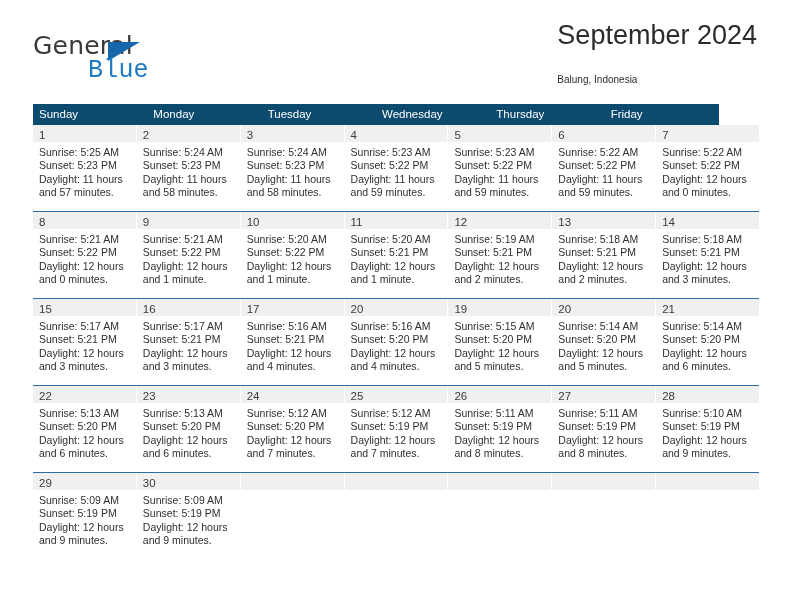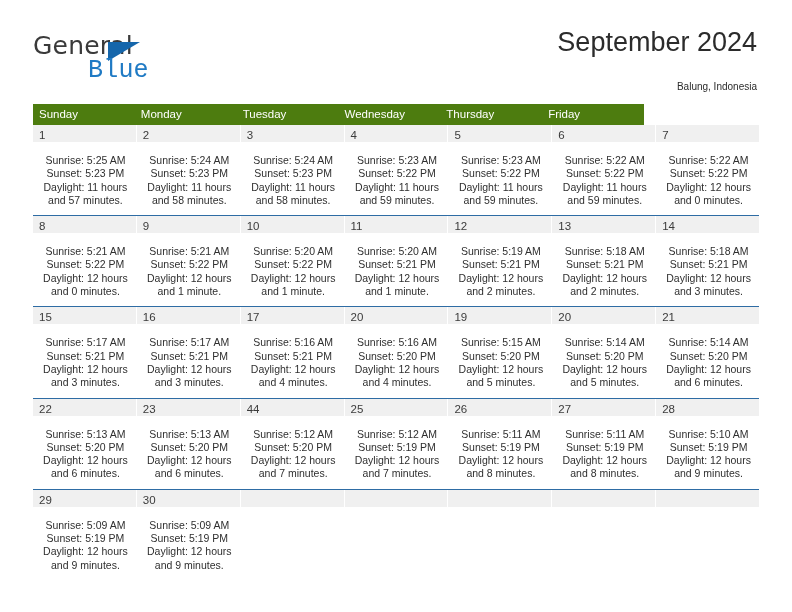--- a/index.html
+++ b/index.html
@@ -63,22 +63,21 @@
     font-size: 25px;
     letter-spacing: 0.2px;
     color: #1f7ac4;
     font-family: Liberation Mono, monospace;
     font-weight: 400;
     line-height: 26px;
   }
   .title-block {
     position: absolute;
     right: 35px;
-    top: 26px;
-    text-align: right;
+    top: 19px;
   }
   .cal-title {
     font-size: 27px;
     color: #2b2b2b;
     font-weight: 400;
     line-height: 33px;
     white-space: nowrap;
   }
   .cal-subtitle {
     margin-top: 18px;
@@ -91,23 +90,24 @@
 
   
   .calendar {
     position: absolute;
     left: 33px;
     top: 104px;
     width: 726px;
   }
   .weekday-row {
     display: flex;
-    width: 611px;
+    width: 686px;
     height: 21px;
-    background: #4d7c0f;
+    background: #0c4a6e;
+    justify-content: flex-end;
   }
   .weekday {
     flex: 1 1 0;
     color: #ffffff;
     font-size: 11.5px;
     line-height: 21px;
     padding-left: 6px;
     box-sizing: border-box;
     white-space: nowrap;
     overflow: hidden;
@@ -139,24 +139,23 @@
     height: 17px;
     padding: 0 0 0 6px;
     box-sizing: border-box;
   }
   .daynum {
     font-size: 11.5px;
     color: #3b3b3b;
     line-height: 17px;
   }
   .day-body {
-    padding: 12px 4px 8px 6px;
+    padding: 4px 4px 8px 6px;
     box-sizing: border-box;
     min-height: 69px;
-    text-align: center;
   }
   .day-line {
     font-size: 10.5px;
     line-height: 13.3px;
     color: #2f2f2f;
     white-space: nowrap;
   }
   .day-cell.empty .day-body {
     min-height: 69px;
   }
@@ -406,21 +405,21 @@
       <div class="day-cell">
         <div class="daynum-band"><span class="daynum">23</span></div>
         <div class="day-body">
           <div class="day-line">Sunrise: 5:13 AM</div>
           <div class="day-line">Sunset: 5:20 PM</div>
           <div class="day-line">Daylight: 12 hours</div>
           <div class="day-line">and 6 minutes.</div>
         </div>
       </div>
       <div class="day-cell">
-        <div class="daynum-band"><span class="daynum">44</span></div>
+        <div class="daynum-band"><span class="daynum">24</span></div>
         <div class="day-body">
           <div class="day-line">Sunrise: 5:12 AM</div>
           <div class="day-line">Sunset: 5:20 PM</div>
           <div class="day-line">Daylight: 12 hours</div>
           <div class="day-line">and 7 minutes.</div>
         </div>
       </div>
       <div class="day-cell">
         <div class="daynum-band"><span class="daynum">25</span></div>
         <div class="day-body">

